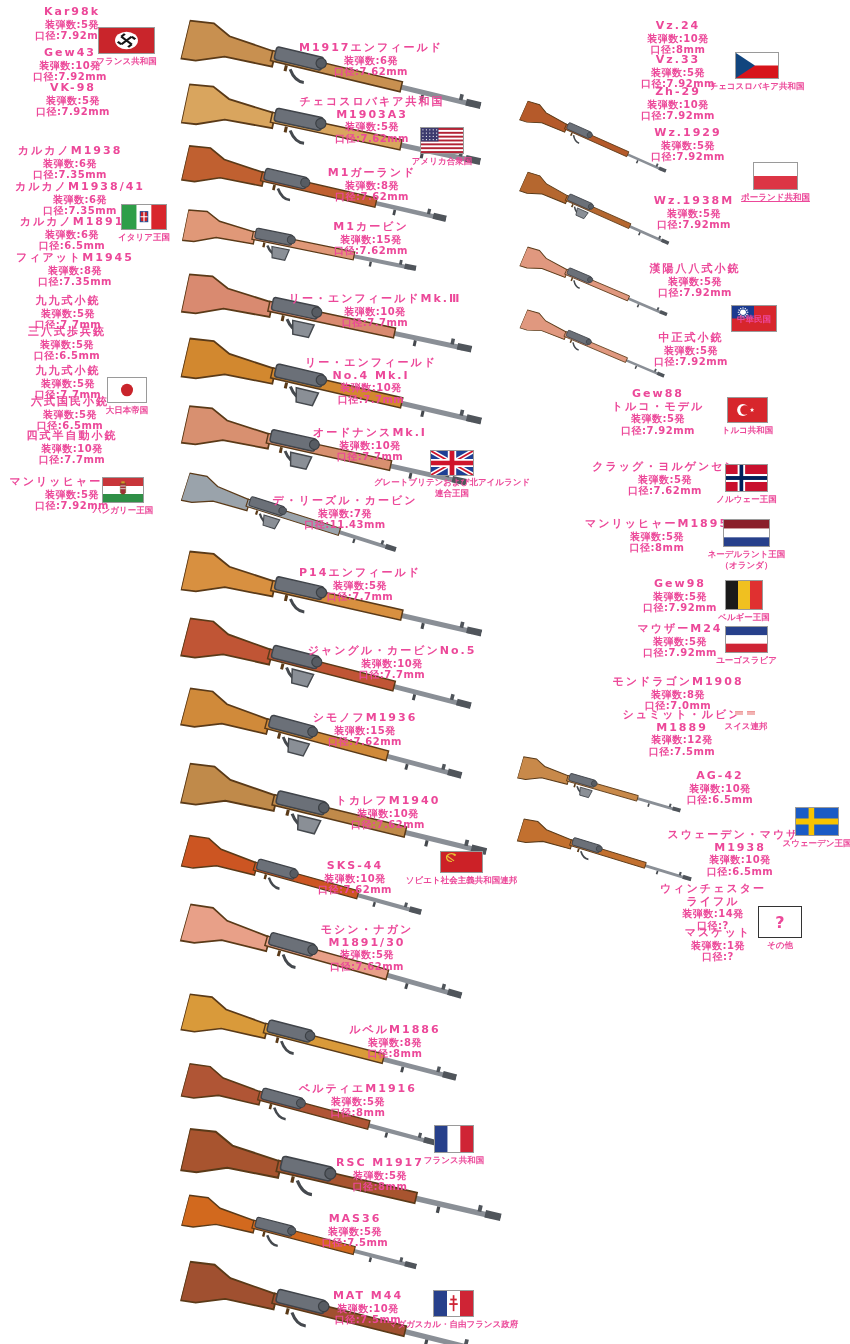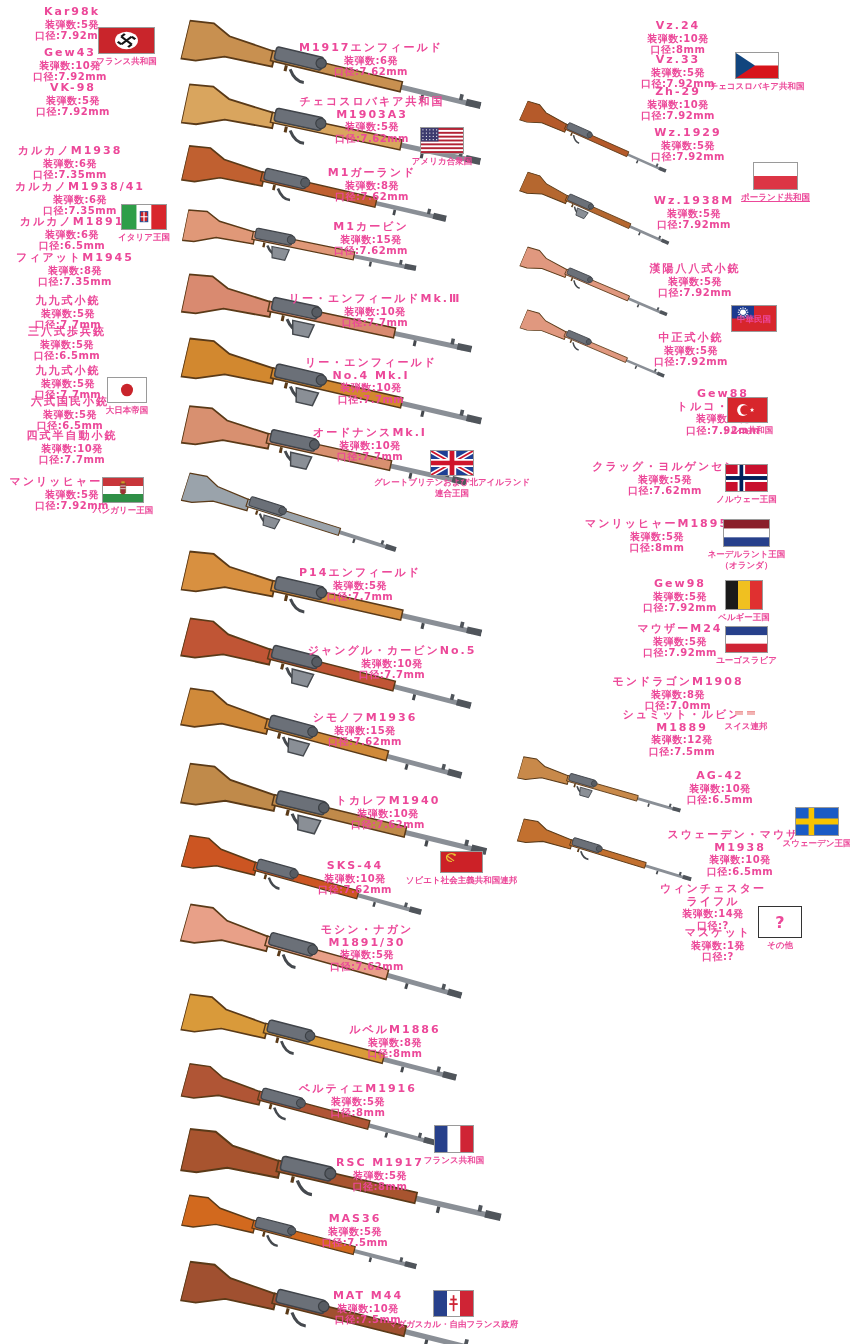--- a/index.html
+++ b/index.html
@@ -218,20 +218,25 @@
         <rect x="92.5" y="4.7" width="1.2" height="2" fill="#50555b"></rect>
         <polygon points="0,2 8,1 14,4 30,5.5 30,10.5 14,11 5,14.5 0,15" fill="#9aa3ab" stroke="#5a3a18" stroke-width="0.6"></polygon>
         <rect x="29" y="5.3" width="44" height="3.4" fill="#9aa3ab" stroke="#5a3a18" stroke-width="0.5"></rect>
         <rect x="30" y="3.6" width="16" height="4.4" rx="1" fill="#6b7078" stroke="#40444a" stroke-width="0.5"></rect>
         <circle cx="45.5" cy="5.6" r="1.7" fill="#575c63" stroke="#3c4045" stroke-width="0.4"></circle>
         <path d="M36,10 q2.4,3.6 5.4,3.2" stroke="#45494e" stroke-width="1" fill="none"></path>
         <polygon points="38,10 45.5,10 44.5,14.6 39,14.6" fill="#8a8f96" stroke="#45494e" stroke-width="0.5"></polygon>
         <rect x="34" y="9" width="1" height="2" fill="#5a3a18"></rect>
         <rect x="80" y="8" width="1" height="2" fill="#45494e"></rect>
       </svg></div>
+    <div class="entry" style="left: 345px; top: 495px;">
+      <div class="name">デ・リーズル・カービン</div>
+      <div class="stat">装弾数:7発</div>
+      <div class="stat">口径:11.43mm</div>
+    </div>
     <div class="rifle" style="left: 185px; top: 545px; transform: rotate(12.8deg);"><svg width="303" height="48" viewBox="0 0 100 16" preserveAspectRatio="none">
         <rect x="70" y="6.3" width="27" height="1.7" fill="#8a8f96"></rect>
         <rect x="95" y="5.8" width="5" height="2.3" fill="#50555b"></rect>
         <rect x="92.5" y="4.7" width="1.2" height="2" fill="#50555b"></rect>
         <polygon points="0,2 8,1 14,4 30,5.5 30,10.5 14,11 5,14.5 0,15" fill="#d89040" stroke="#5a3a18" stroke-width="0.6"></polygon>
         <rect x="29" y="5.3" width="44" height="3.4" fill="#d89040" stroke="#5a3a18" stroke-width="0.5"></rect>
         <rect x="30" y="3.6" width="16" height="4.4" rx="1" fill="#6b7078" stroke="#40444a" stroke-width="0.5"></rect>
         <circle cx="45.5" cy="5.6" r="1.7" fill="#575c63" stroke="#3c4045" stroke-width="0.4"></circle>
         <path d="M36,10 q2.4,3.6 5.4,3.2" stroke="#45494e" stroke-width="1" fill="none"></path>
         <rect x="34" y="9" width="1" height="2" fill="#5a3a18"></rect>
@@ -493,21 +498,21 @@
         <circle cx="45.5" cy="5.6" r="1.7" fill="#575c63" stroke="#3c4045" stroke-width="0.4"></circle>
         <path d="M36,10 q2.4,3.6 5.4,3.2" stroke="#45494e" stroke-width="1" fill="none"></path>
         <rect x="34" y="9" width="1" height="2" fill="#5a3a18"></rect>
         <rect x="80" y="8" width="1" height="2" fill="#45494e"></rect>
       </svg></div>
     <div class="entry" style="left: 691px; top: 332px;">
       <div class="name">中正式小銃</div>
       <div class="stat">装弾数:5発</div>
       <div class="stat">口径:7.92mm</div>
     </div>
-    <div class="entry" style="left: 723px; top: 388px;">
+    <div class="entry" style="left: 658px; top: 388px;">
       <div class="name">Gew88</div>
       <div class="name">トルコ・モデル</div>
       <div class="stat">装弾数:5発</div>
       <div class="stat">口径:7.92mm</div>
     </div>
     <div class="entry" style="left: 665px; top: 461px;">
       <div class="name">クラッグ・ヨルゲンセン</div>
       <div class="stat">装弾数:5発</div>
       <div class="stat">口径:7.62mm</div>
     </div>

